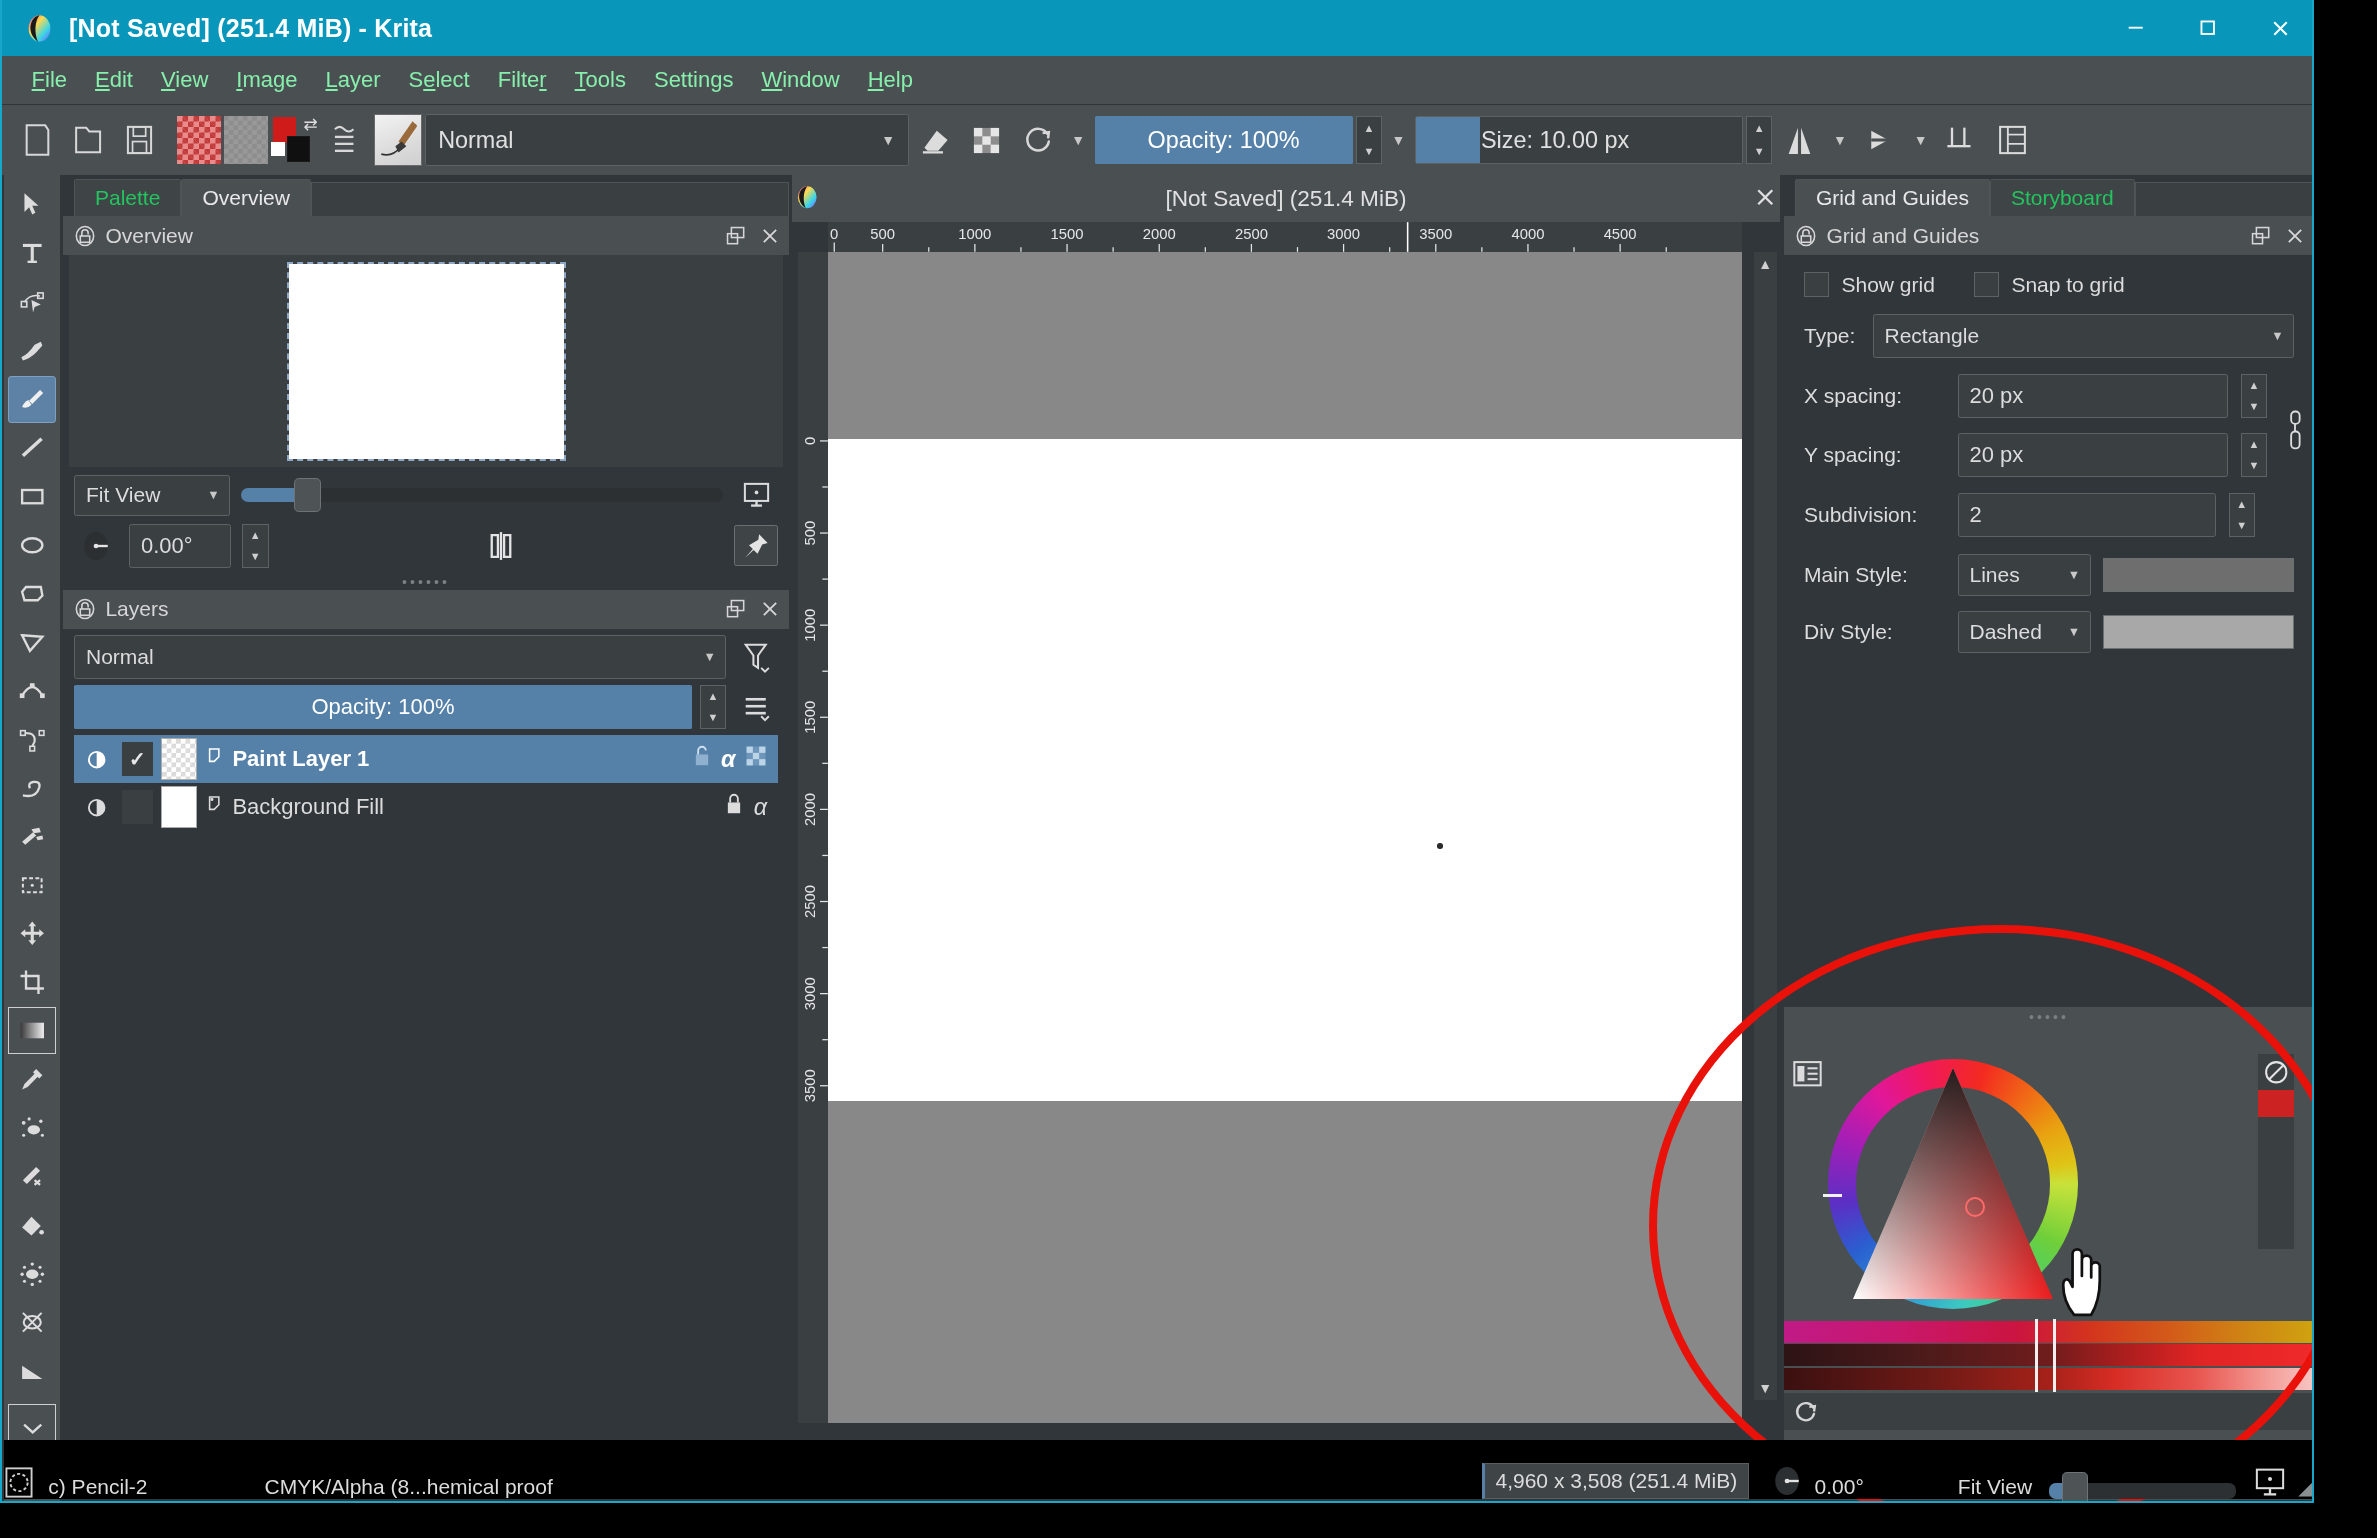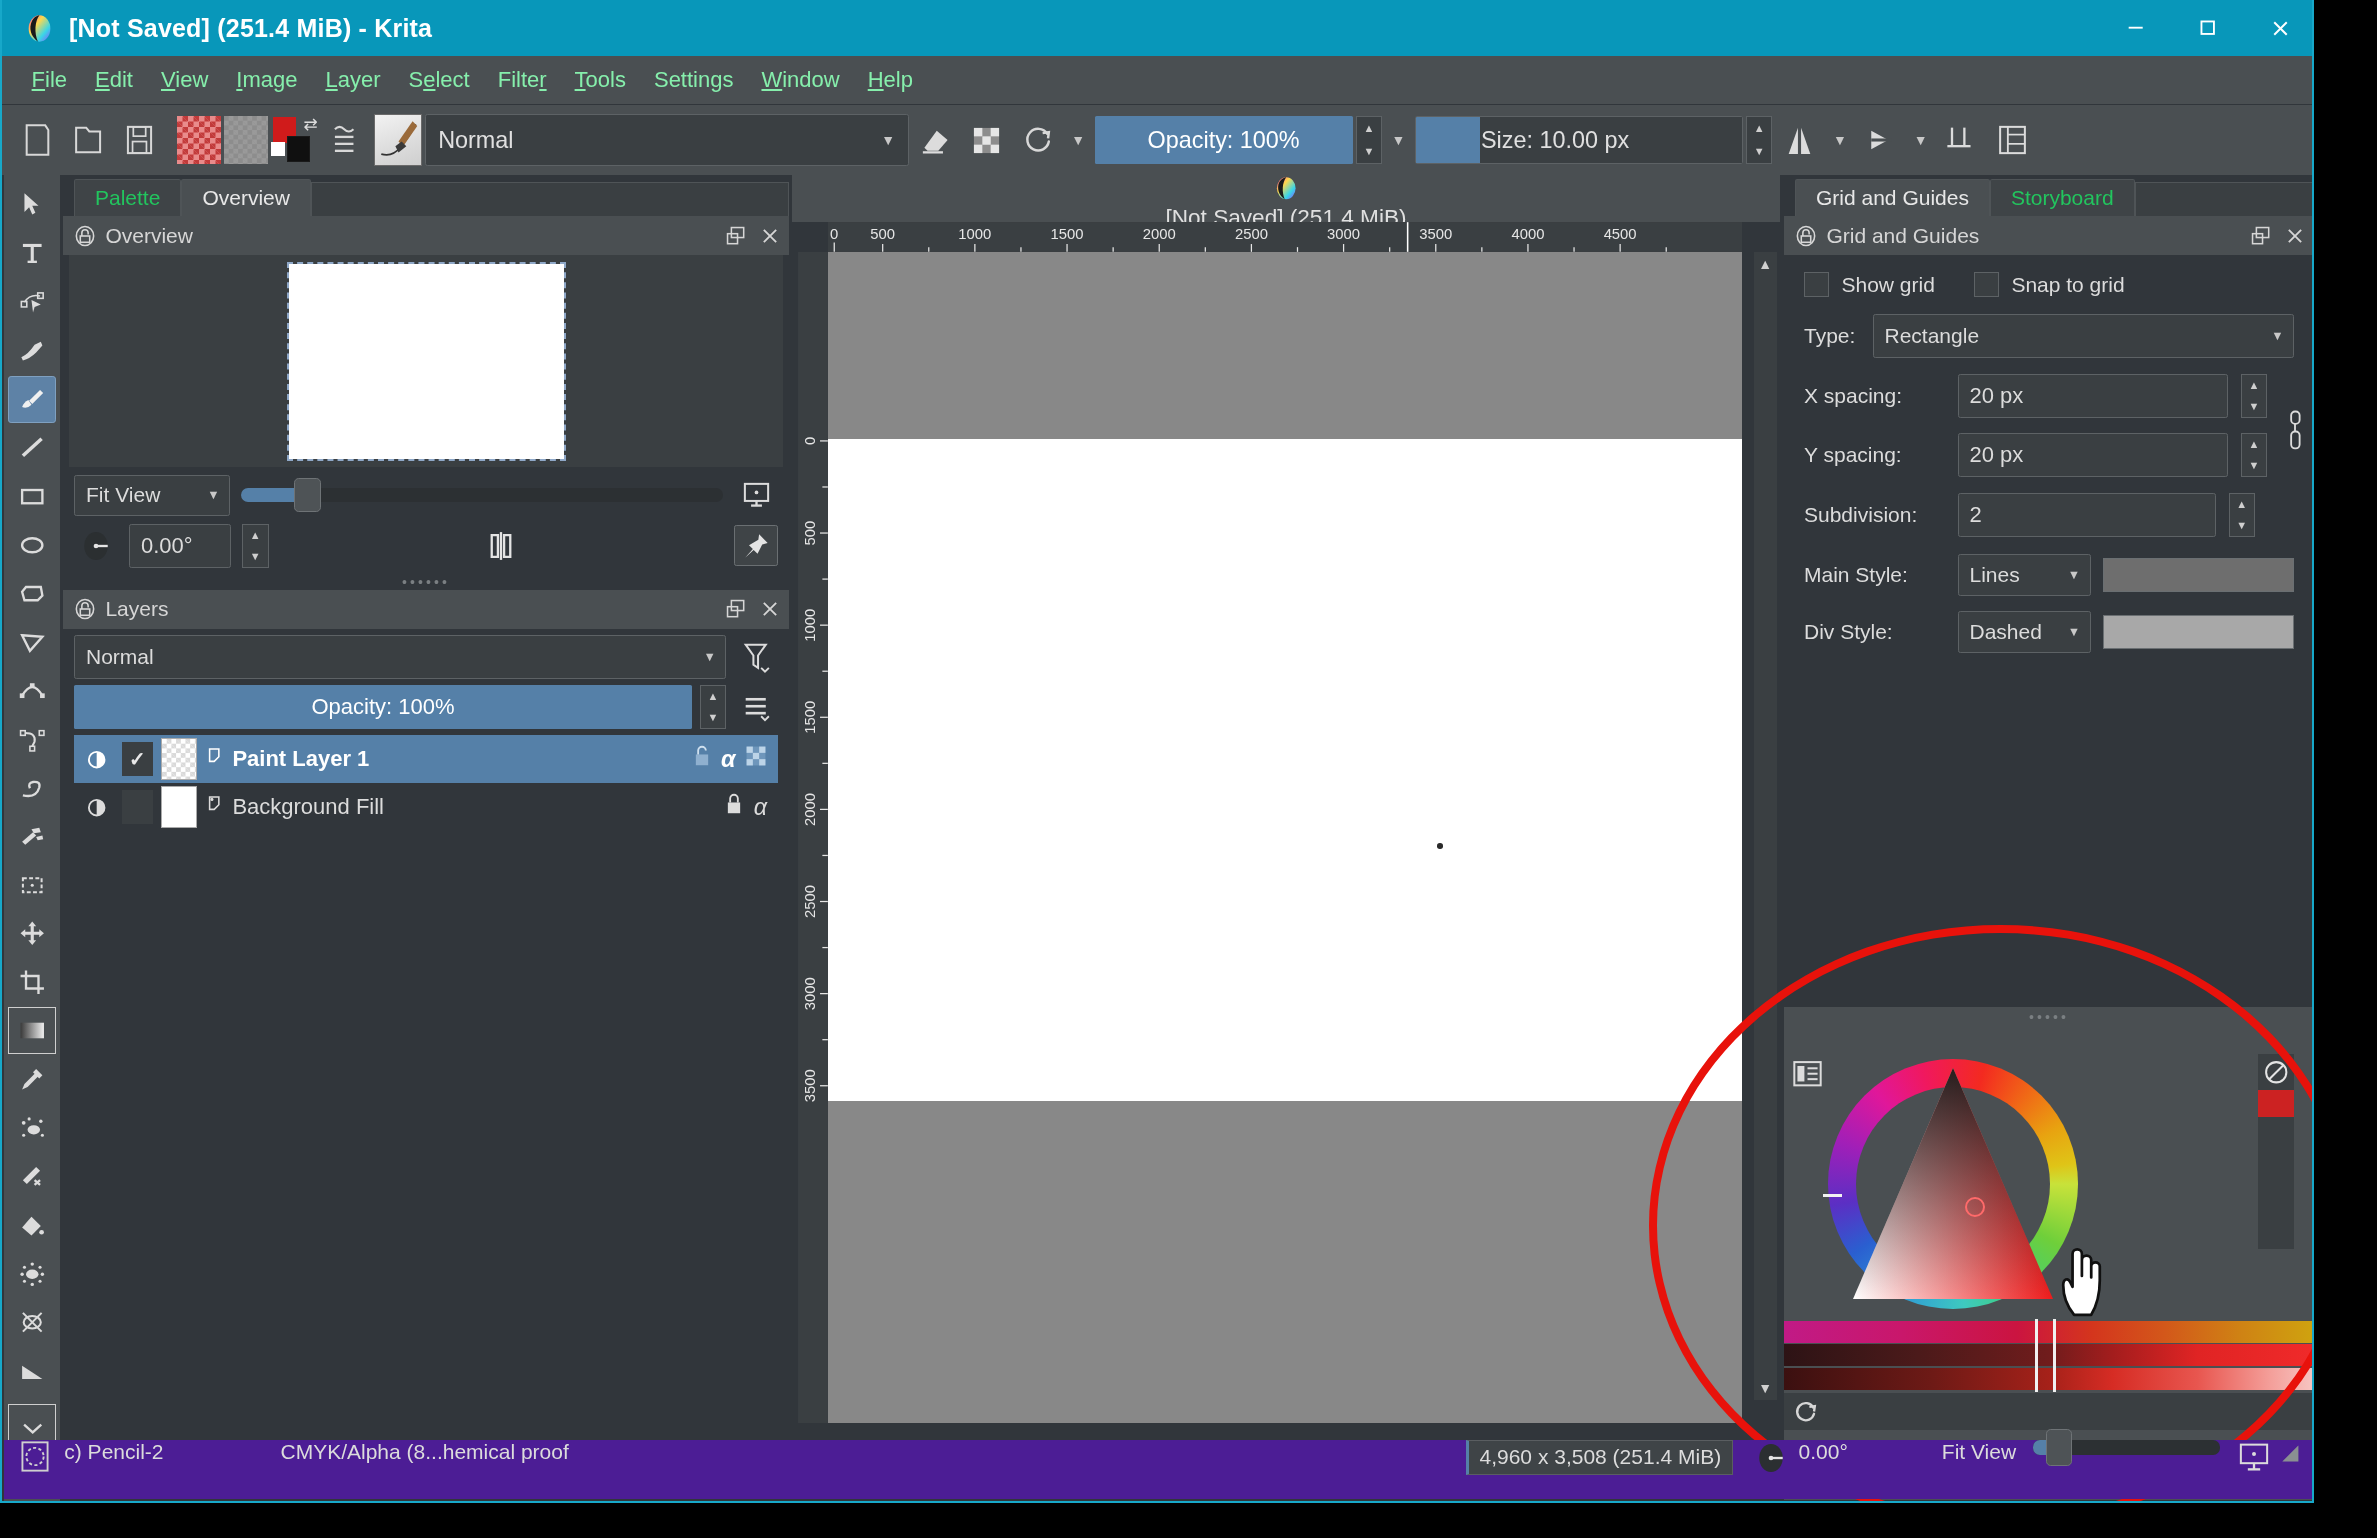--- a/index.html
+++ b/index.html
@@ -198,21 +198,21 @@
   .layer-thumb.white { background:#ffffff; }
   .chk-box { width: 31px; height: 34px; background:#3a3f42; display:flex;align-items:center;justify-content:center;color:#e8e8e8;font-size:20px;flex:none;}
   .eye { width: 34px; display:flex;align-items:center;justify-content:center;flex:none;}
   .layer-grow { flex: 1; }
   .layer-props { display:flex; align-items:center; gap:9.4px; padding-right:11px;}
   .layer-toolbar { display:flex; align-items:center; padding: 0 11px; height: 66px; gap: 4.7px;}
 
   
   #canvasarea { position:absolute; left:790px; top:175px; width:988px; height:1326px; background:#31363b;}
   .doctab {
-    height: 47px; display:flex; align-items:center; background:#4a4f52; position:relative; padding: 0 2px; flex-direction: column;
+    height: 47px; display:flex; align-items:center; background:#4a4f52; position:relative; padding: 0 2px;
   }
   .doctab .dt-title { flex:1; text-align:center; color:#e0e0e0; font-size:22.6px;}
   #ruler-h {
     position:absolute; left:36px; top:47px; width:914px; height:30px; background:#3a3f42;
     color:#e6e6e6; font-size:15px; overflow:hidden;
   }
   #ruler-v {
     position:absolute; left:6.2px; top:77px; width:30px; height:1171px; background:#3a3f42;
     color:#e6e6e6; font-size:15px; overflow:hidden;
   }
@@ -267,22 +267,22 @@
 
   
   #annot {
     position:absolute; left:1647px; top:925px; width:703px; height:601px;
     border: 8.6px solid #e8120b; border-radius: 50%;
     pointer-events:none;
   }
 
   
   #statusbar {
-    position:absolute; left:2.3px; bottom:2.3px; width:2310px; height:59px; background:#4c1d95;
-    display:flex; align-items:flex-start; color:#dcdcdc; font-size:21px; padding: 0 16px;
+    position:absolute; left:2.3px; bottom:2.3px; width:2310px; height:59px; background:#000000;
+    display:flex; align-items:flex-end; color:#dcdcdc; font-size:21px; padding: 0 0;
   }
   .sb-item { display:flex; align-items:center; gap:9.4px; }
   .sb-grow { flex:1; }
   .sb-box { background:#3f4447; border:0.8px solid #5a5e61; padding: 4.7px 11px; border-left:3.1px solid #5580a8;}
 
   .cursor-hand { position:absolute; left:2055px; top:1240px; width:56px; height:78px; }
 </style>
 </head>
 <body>
 

